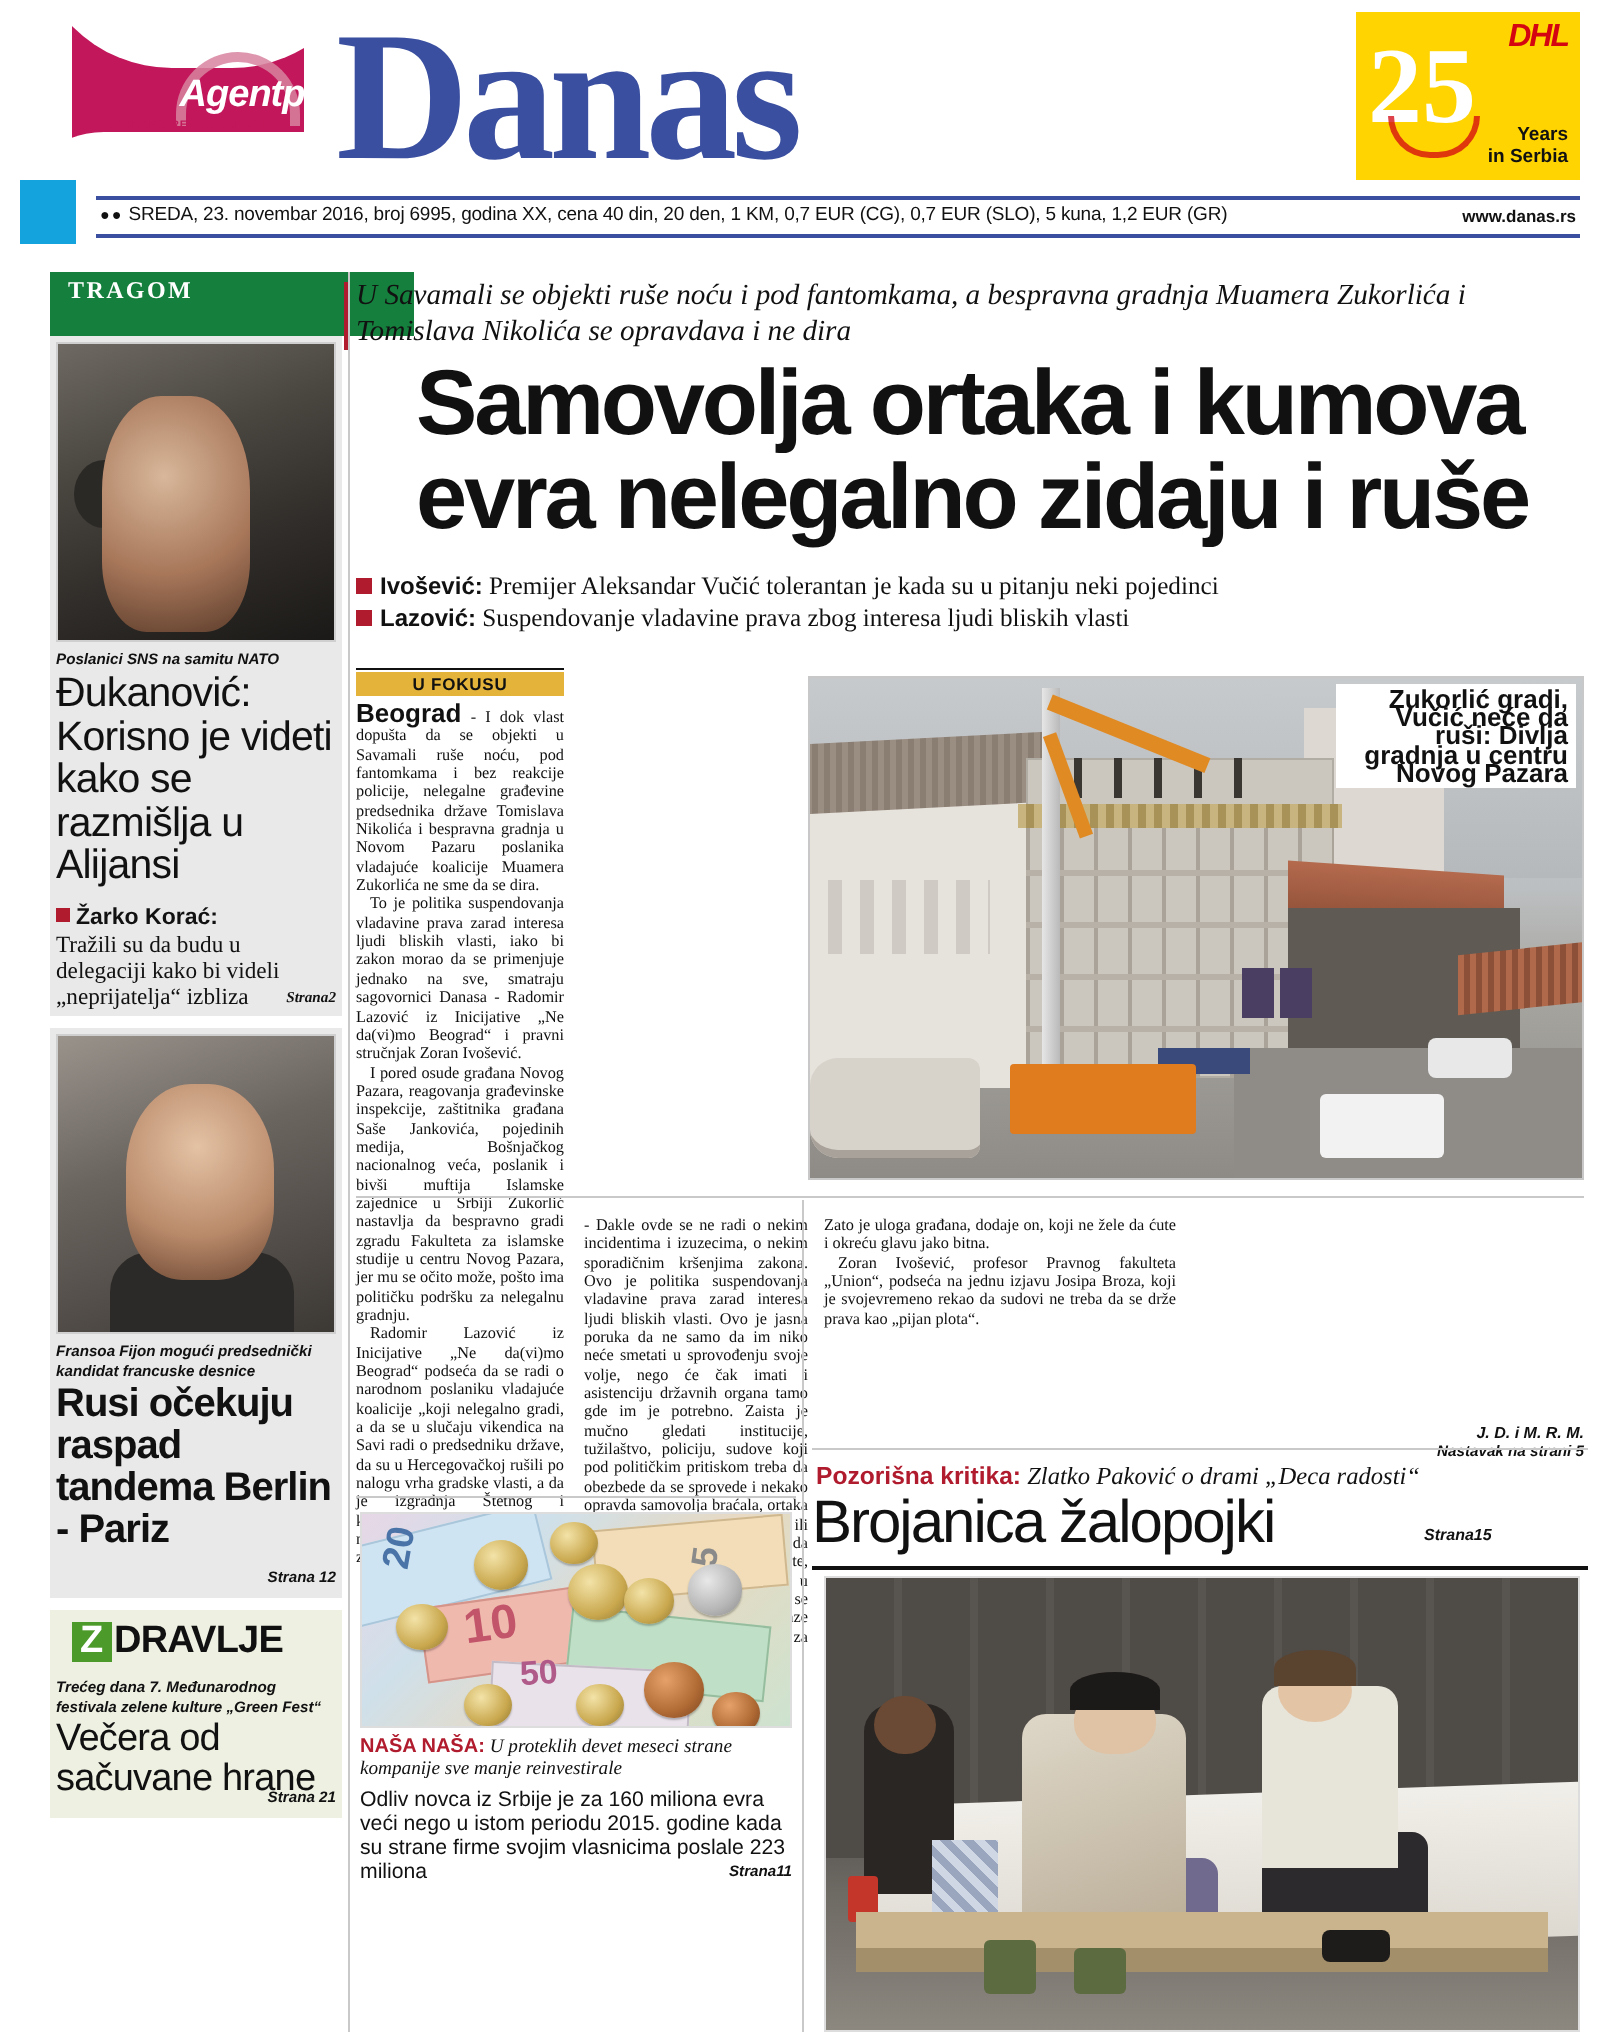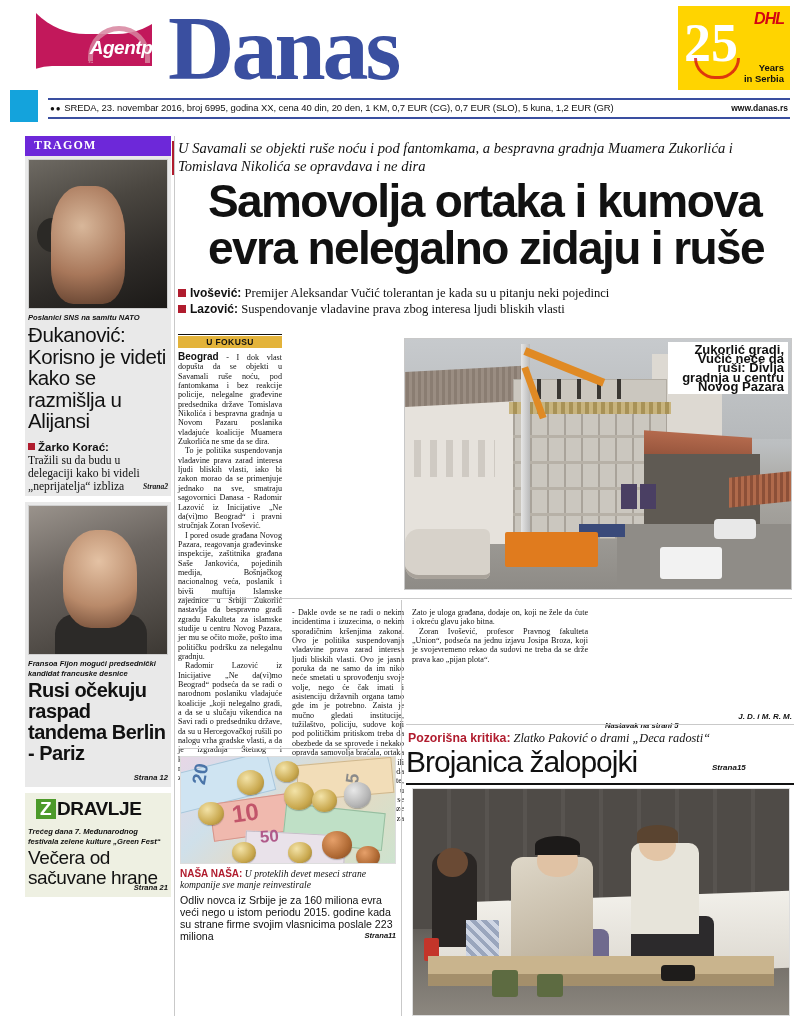--- a/index.html
+++ b/index.html
@@ -42,21 +42,21 @@
 
   .info-bar{position:absolute;left:48px;top:98px;width:742px;height:22px;}
   .info-bar .rule-top{position:absolute;left:0;top:0;width:742px;height:2px;background:#3a4fa0;}
   .info-bar .rule-bot{position:absolute;left:0;top:19px;width:742px;height:2px;background:#3a4fa0;}
   .info-text{position:absolute;left:2px;top:4px;font-size:9.5px;color:#111;letter-spacing:-.1px;white-space:nowrap;}
   .info-dots{letter-spacing:1px;font-size:8px;}
   .info-url{position:absolute;right:2px;top:5px;font-size:8.5px;font-weight:bold;color:#111;}
 
   
   .leftcol{position:absolute;left:25px;top:136px;width:146px;}
-  .tragom-bar{width:146px;height:20px;background:#6d28d9;position:relative;}
+  .tragom-bar{width:146px;height:32px;background:#15803d;position:relative;padding-left:36px;}
   .tragom-bar span{position:absolute;left:9px;top:2px;font-size:12px;font-weight:bold;color:#fff;letter-spacing:1.2px;font-family:"Liberation Serif",serif;}
   .panel{background:#e9e9e9;padding:3px;box-sizing:border-box;width:146px;}
 
   .photo{background:#b9b9b9;position:relative;overflow:hidden;border:1px solid #cfcfcf;box-sizing:border-box;}
   .ph-nato{height:150px;background:linear-gradient(160deg,#6e6a63 0%,#4a4640 35%,#2e2b28 70%,#1b1917 100%);}
   .ph-nato:after{content:"";position:absolute;left:22px;top:26px;width:74px;height:118px;border-radius:40% 40% 30% 30%;background:radial-gradient(circle at 42% 34%,#d8b79a,#a8775a 55%,#5a3b2a 100%);}
   .ph-nato:before{content:"";position:absolute;left:8px;top:58px;width:30px;height:34px;border-radius:50%;background:#2b2926;box-shadow:22px -6px 0 -6px #3a3733;}
 
   .ph-fijon{height:150px;background:linear-gradient(160deg,#9a938c 0%,#6b6560 40%,#3c3833 100%);}
   .ph-fijon:after{content:"";position:absolute;left:34px;top:24px;width:74px;height:98px;border-radius:44% 44% 38% 38%;background:radial-gradient(circle at 48% 32%,#e4c2a4,#b98a6a 58%,#6b4632 100%);}
@@ -89,21 +89,21 @@
   .hl-point b{font-family:"Liberation Sans",sans-serif;font-size:12px;}
   .sq{display:inline-block;width:8px;height:8px;background:#b01c2e;margin-right:4px;}
 
   .fokus-bar{position:absolute;left:178px;top:336px;width:104px;height:12px;background:#e3b33a;}
   .fokus-bar span{position:absolute;left:0;top:1px;width:104px;text-align:center;font-size:8.5px;font-weight:bold;color:#111;letter-spacing:.4px;}
   .fokus-rule{position:absolute;left:178px;top:334px;width:104px;height:1px;background:#111;}
 
   .col{position:absolute;font-family:"Liberation Serif",serif;font-size:8.15px;line-height:9.35px;color:#111;text-align:justify;}
   .col p{margin:0;text-indent:7px;}
   .col p.first{text-indent:0;}
-  .col b{font-family:"Liberation Sans",sans-serif;font-size:10px;}
+  .col b{font-family:"Liberation Sans",sans-serif;font-size:13px;}
 
   .newsphoto{position:absolute;left:404px;top:338px;width:388px;height:252px;overflow:hidden;border:1px solid #c8c8c8;box-sizing:border-box;
     background:linear-gradient(#c9ccce 0%,#bcbfc1 42%,#a9a7a2 60%,#8e8b86 100%);}
   .np-sky{position:absolute;left:0;top:0;width:100%;height:40%;background:linear-gradient(#c7cacd,#b6b9bb);}
   .np-bldgA{position:absolute;left:0;top:24%;width:30%;height:58%;background:#e6e2dc;border-right:1px solid #bdb9b3;}
   .np-bldgA:after{content:"";position:absolute;left:8%;top:28%;width:70%;height:26%;background:repeating-linear-gradient(90deg,#cfcac3 0 7px,#e6e2dc 7px 16px);}
   .np-roofA{position:absolute;left:-2%;top:12%;width:34%;height:14%;background:repeating-linear-gradient(90deg,#9a8d82 0 3px,#8a7d72 3px 6px);transform:skewY(-3deg);}
   .np-concrete{position:absolute;left:28%;top:16%;width:40%;height:64%;background:#cbc7bf;
     box-shadow:inset 0 0 0 1px #b2ada4;}
   .np-slabs{position:absolute;left:28%;top:28%;width:40%;height:52%;
@@ -305,21 +305,21 @@
     <p class="first">- Dakle ovde se ne radi o nekim incidentima i izuzecima, o nekim sporadičnim kršenjima zakona. Ovo je politika suspendovanja vladavine prava zarad interesa ljudi bliskih vlasti. Ovo je jasna poruka da ne samo da im niko neće smetati u sprovođenju svoje volje, nego će čak imati i asistenciju državnih organa tamo gde im je potrebno. Zaista je mučno gledati institucije, tužilaštvo, policiju, sudove koji pod političkim pritiskom treba da obezbede da se sprovede i nekako opravda samovolja braćala, ortaka i kumova koji nelegalno zidaju ili ruše. Pa tako policija odbija da izađe na teren, tužilaštva ćute, predmeti zastarevaju, u kontrolisanim medijima se umanjuje značaj i nalaze opravdanja, ističe Lazović za Danas.</p>
   </div>
 
   <div class="col" style="left:412px;top:608px;width:176px;">
     <p class="first">Zato je uloga građana, dodaje on, koji ne žele da ćute i okreću glavu jako bitna.</p>
     <p>Zoran Ivošević, profesor Pravnog fakulteta „Union“, podseća na jednu izjavu Josipa Broza, koji je svojevremeno rekao da sudovi ne treba da se drže prava kao „pijan plota“.</p>
   </div>
 
   <div class="col" style="left:598px;top:608px;width:194px;">
     <p class="first" style="text-align:right;font-family:'Liberation Sans',sans-serif;font-size:8px;font-weight:bold;font-style:italic;margin-top:104px;">J. D. i M. R. M.</p>
-    <p style="text-align:left;font-family:'Liberation Sans',sans-serif;font-size:7.6px;font-weight:bold;font-style:italic;">Nastavak na strani 5</p>
+    <p style="text-align:right;font-family:'Liberation Sans',sans-serif;font-size:7.6px;font-weight:bold;font-style:italic;">Nastavak na strani 5</p>
   </div>
 
   <div class="newsphoto">
     <div class="np-sky"></div>
     <div class="np-bldgA"></div>
     <div class="np-roofA"></div>
     <div class="np-bldgB"></div>
     <div class="np-concrete"></div>
     <div class="np-slabs"></div>
     <div class="np-scaff"></div>

